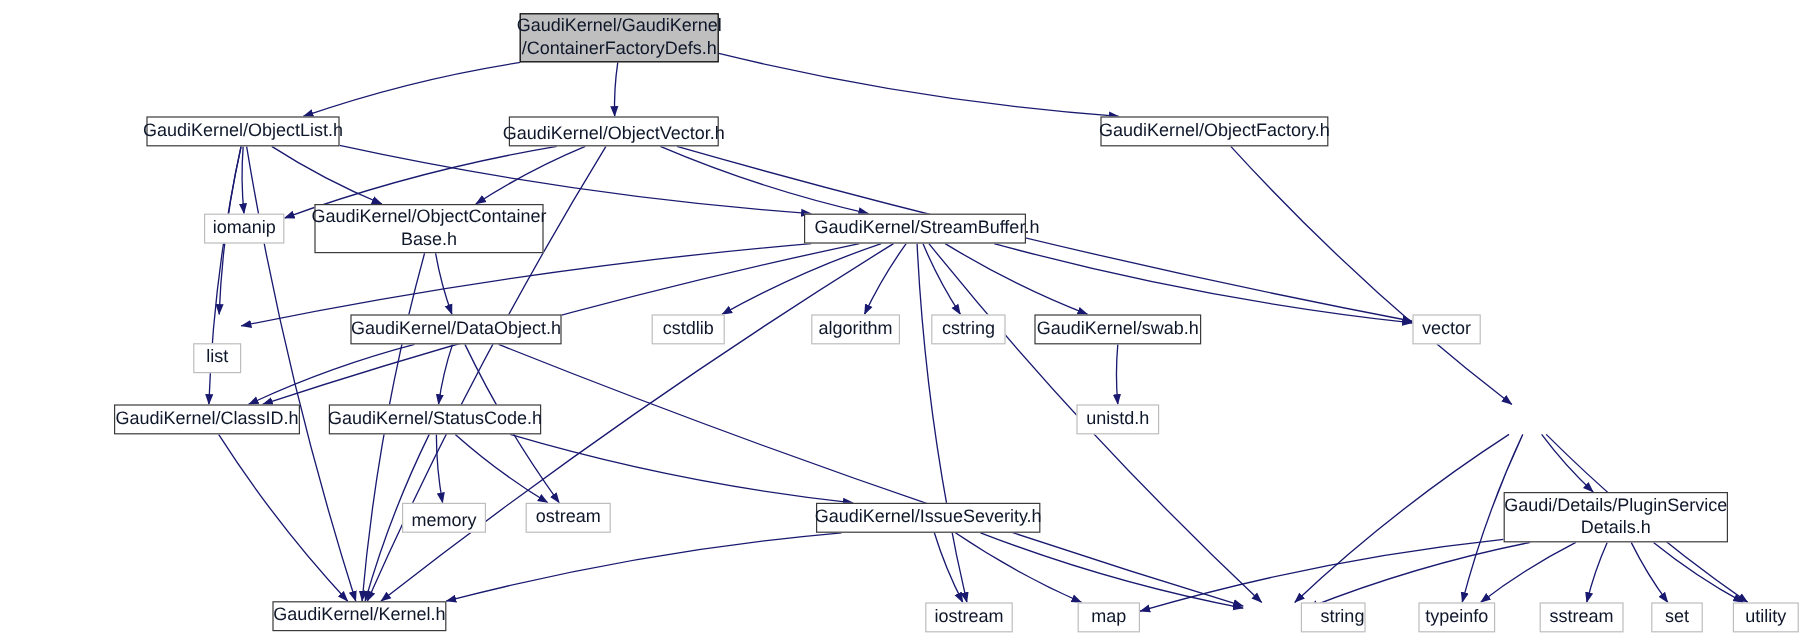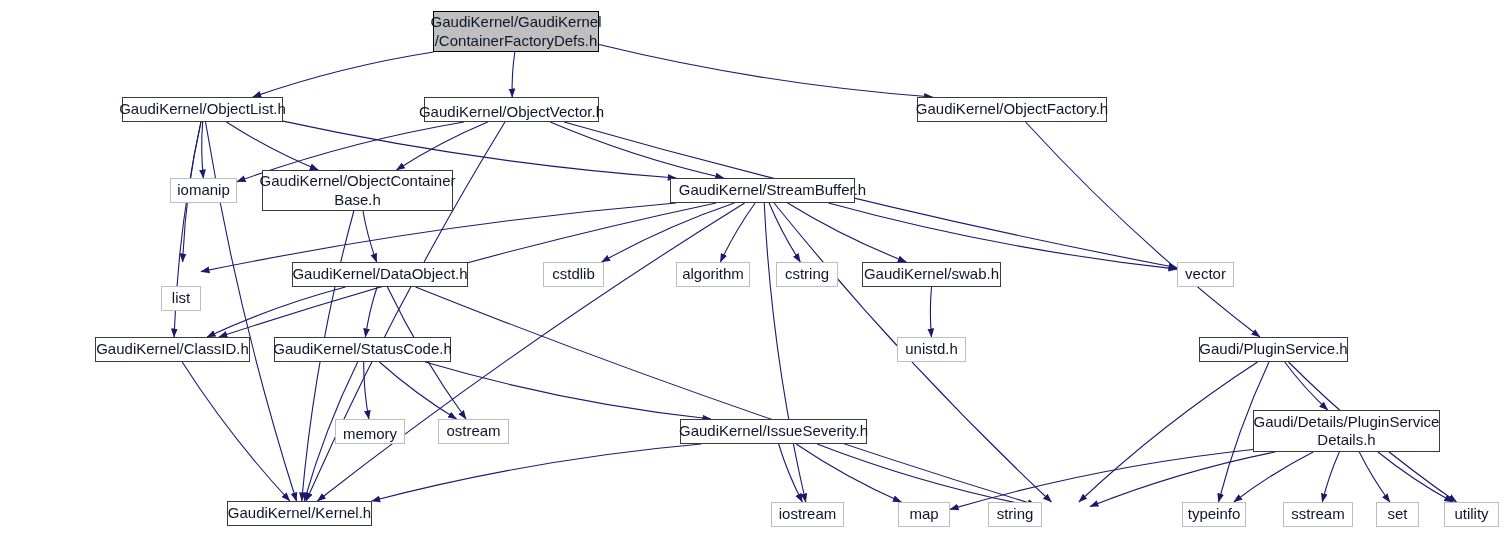--- a/index.html
+++ b/index.html
@@ -152,23 +152,20 @@
     </div>
     <div class="node header" style="left: 95px; top: 337px; width: 155px; height: 25px;">
       <div>GaudiKernel/ClassID.h</div>
     </div>
     <div class="node header" style="left: 274px; top: 337px; width: 177px; height: 25px;">
       <div>GaudiKernel/StatusCode.h</div>
     </div>
     <div class="node system" style="left: 897px; top: 337px; width: 69px; height: 25px;">
       <div>unistd.h</div>
     </div>
-    <div class="node header" style="left: 1199px; top: 337px; width: 149px; height: 25px;">
-      <div>Gaudi/PluginService.h</div>
-    </div>
     <div class="node system" style="left: 335px; top: 419px; width: 70px; height: 25px; justify-content: flex-end;">
       <div>memory</div>
     </div>
     <div class="node system" style="left: 438px; top: 419px; width: 71px; height: 25px;">
       <div>ostream</div>
     </div>
     <div class="node header" style="left: 680px; top: 419px; width: 187px; height: 25px;">
       <div>GaudiKernel/IssueSeverity.h</div>
     </div>
     <div class="node header" style="left: 1253px; top: 410px; width: 187px; height: 42px;">
@@ -177,21 +174,21 @@
     </div>
     <div class="node header" style="left: 227px; top: 501px; width: 145px; height: 25px;">
       <div>GaudiKernel/Kernel.h</div>
     </div>
     <div class="node system" style="left: 771px; top: 502px; width: 73px; height: 25px;">
       <div>iostream</div>
     </div>
     <div class="node system" style="left: 898px; top: 502px; width: 52px; height: 25px;">
       <div>map</div>
     </div>
-    <div class="node system" style="left: 988px; top: 502px; width: 54px; height: 25px;">
+    <div class="node system" style="left: 1084px; top: 502px; width: 54px; height: 25px; align-items: flex-end;">
       <div>string</div>
     </div>
     <div class="node system" style="left: 1182px; top: 502px; width: 64px; height: 25px;">
       <div>typeinfo</div>
     </div>
     <div class="node system" style="left: 1283px; top: 502px; width: 70px; height: 25px;">
       <div>sstream</div>
     </div>
     <div class="node system" style="left: 1376px; top: 502px; width: 43px; height: 25px;">
       <div>set</div>

